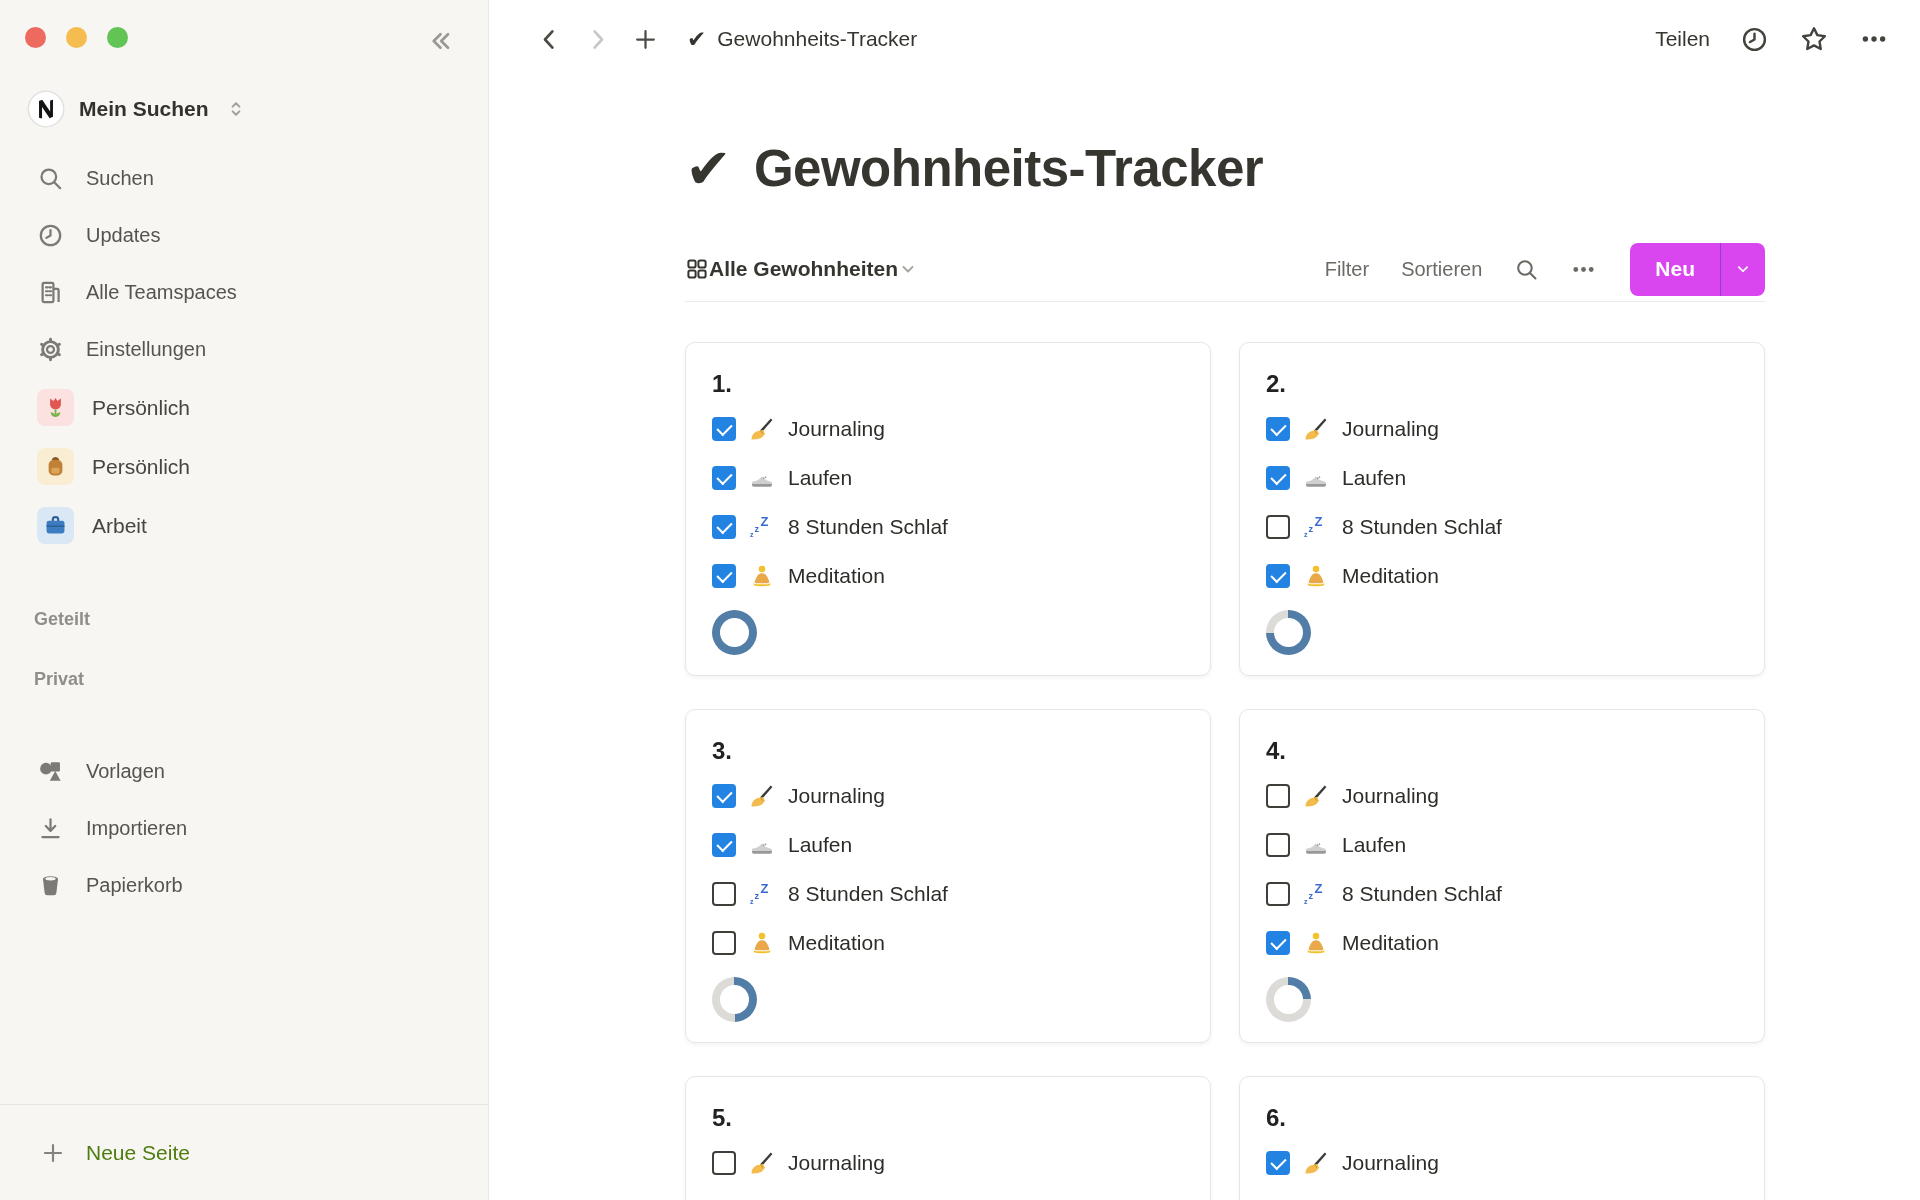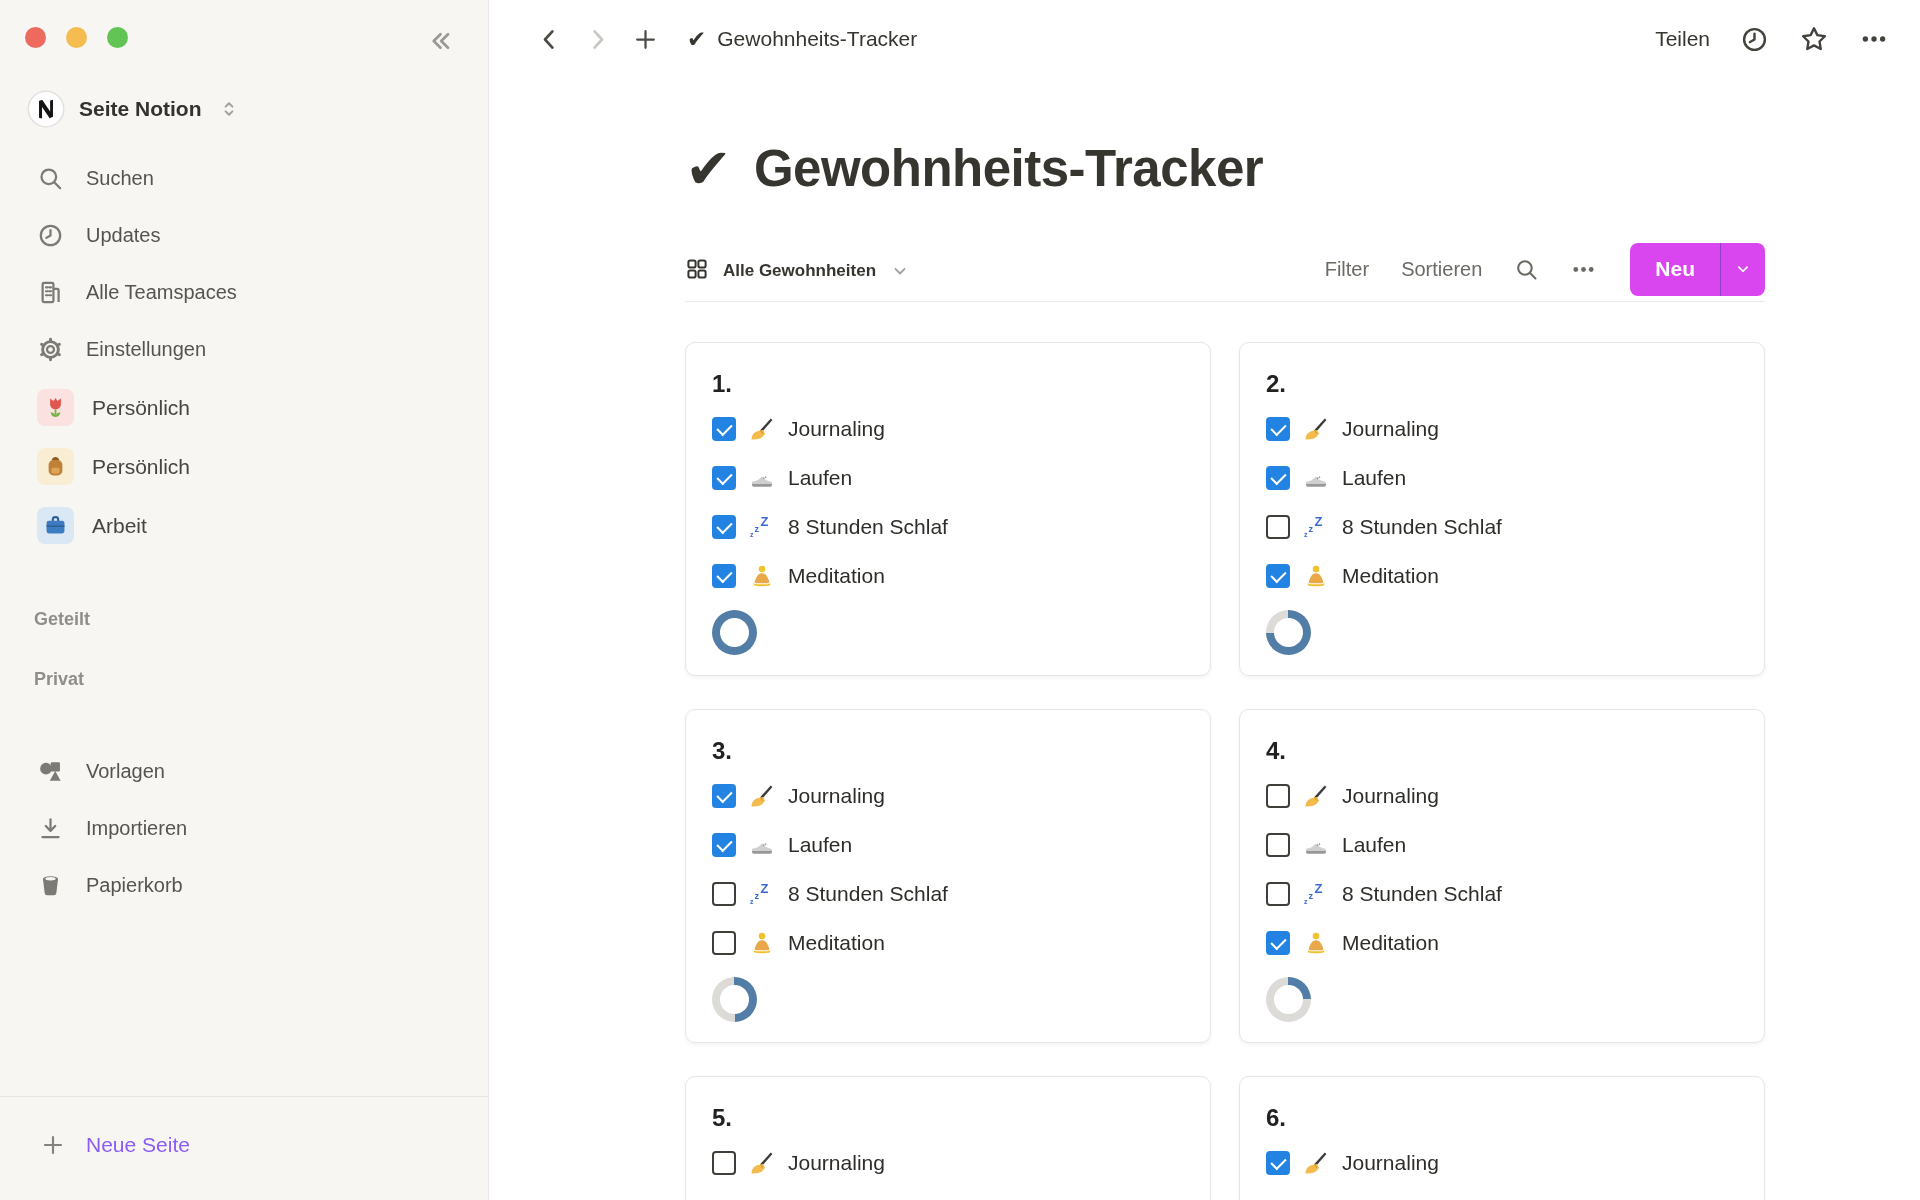--- a/index.html
+++ b/index.html
@@ -21,42 +21,42 @@
   .nav{margin-top:22px}
   .row{display:flex;align-items:center;height:57px;padding-left:37px;gap:22px;color:#56544f;font-size:20px;font-weight:500;cursor:pointer}
   .row .ico{width:27px;height:27px;color:#7c7a74;flex:none}
   .section-h{margin:44px 0 0 34px;height:40px;display:flex;align-items:center;color:#908e89;font-size:18px;font-weight:600}
   .section-h.tight{margin-top:20px}
   .row.ts{height:59px;gap:18px;font-size:21px;color:#47453f}
   .ts-ico{width:37px;height:37px;border-radius:8px;display:flex;align-items:center;justify-content:center;flex:none}
   .ts-ico svg{width:25px;height:25px}
   .ts-ico.pink{background:#fbe1df}.ts-ico.yellow{background:#f9eed3}.ts-ico.blue{background:#d9e8f4}
   .footer-nav{margin-top:44px}
-  .sb-bottom{position:absolute;left:0;bottom:8px;width:100%;height:96px;border-top:1px solid #e8e6e2;display:flex;align-items:center;padding-left:40px;gap:20px;color:#8b5cf6;font-size:21px;font-weight:500;cursor:pointer}
+  .sb-bottom{position:absolute;left:0;bottom:0;width:100%;height:96px;border-top:1px solid #e8e6e2;display:flex;align-items:center;padding-left:40px;gap:20px;color:#4d7c0f;font-size:21px;font-weight:500;cursor:pointer}
   .sb-bottom .ico{width:26px;height:26px;color:#85837d}
 
   
   .main{flex:1;display:flex;flex-direction:column;background:#fff}
   .topbar{height:78px;display:flex;align-items:center;padding:0 30px 0 44px;flex:none}
   .tb-left{display:flex;align-items:center;gap:16px}
   .tb-ico{width:32px;height:32px;display:flex;align-items:center;justify-content:center;color:#4d4b46}
   .tb-ico.fwd{color:#c9c7c3}
   .crumb{display:flex;align-items:center;gap:11px;margin-left:10px;font-size:21px;color:#37352f;cursor:pointer}
   .crumb-check{font-family:"DejaVu Sans",sans-serif;font-size:23px;font-weight:700;line-height:1}
   .tb-right{margin-left:auto;display:flex;align-items:center;gap:28px}
   .share{font-size:21px}
   .tb-right .tb-ico{color:#44423d}
 
   .content{padding-left:196px}
   .page-head{display:flex;align-items:flex-end;gap:22px;margin-top:64px}
   .page-check{font-family:"DejaVu Sans",sans-serif;font-size:56px;font-weight:700;line-height:.95}
   .page-title{font-size:51px;font-weight:700;letter-spacing:-.5px;line-height:1.05}
 
   .toolbar{width:1080px;display:flex;align-items:center;margin-top:42px;height:64px;border-bottom:1px solid #eceae8}
-  .view{display:flex;align-items:flex-end;gap:14px;font-size:17px;font-weight:700;cursor:pointer}
+  .view{display:flex;align-items:center;gap:0;font-size:21px;font-weight:700;cursor:pointer}
   .view .ico{width:24px;height:24px;color:#37352f}
   .view .chev{width:20px;height:20px;color:#a5a39e}
   .tools{margin-left:auto;display:flex;align-items:center;gap:32px;color:#6c6a65;font-size:20px}
   .tool-btn{font-size:20px;color:#6c6a65}
   .tool-ico{width:25px;height:25px;color:#6c6a65}
   .btn-new{display:flex;align-items:stretch;background:#d946ef;border-radius:8px;color:#fff;height:53px;overflow:hidden;margin-left:2px}
   .btn-new .lbl{display:flex;align-items:center;padding:0 25px;font-size:21px;font-weight:600}
   .btn-new .dd{display:flex;align-items:center;justify-content:center;width:45px;border-left:1px solid rgba(10,60,120,.35)}
   .btn-new .dd svg{width:18px;height:18px}
 
@@ -210,21 +210,21 @@
         <use href="#i-collapse"></use>
       </svg>
     </button>
 
   <div class="ws">
     <span class="ws-logo">
         <svg width="38" height="38">
           <use href="#i-notion"></use>
         </svg>
       </span>
-    <span class="ws-name">Seite Notion</span>
+    <span class="ws-name">Mein Suchen</span>
     <span class="ws-chev">
         <svg width="22" height="22">
           <use href="#i-chevs-ud"></use>
         </svg>
       </span>
   </div>
 
   <nav class="nav">
     <div class="row">
       <span class="ico">

